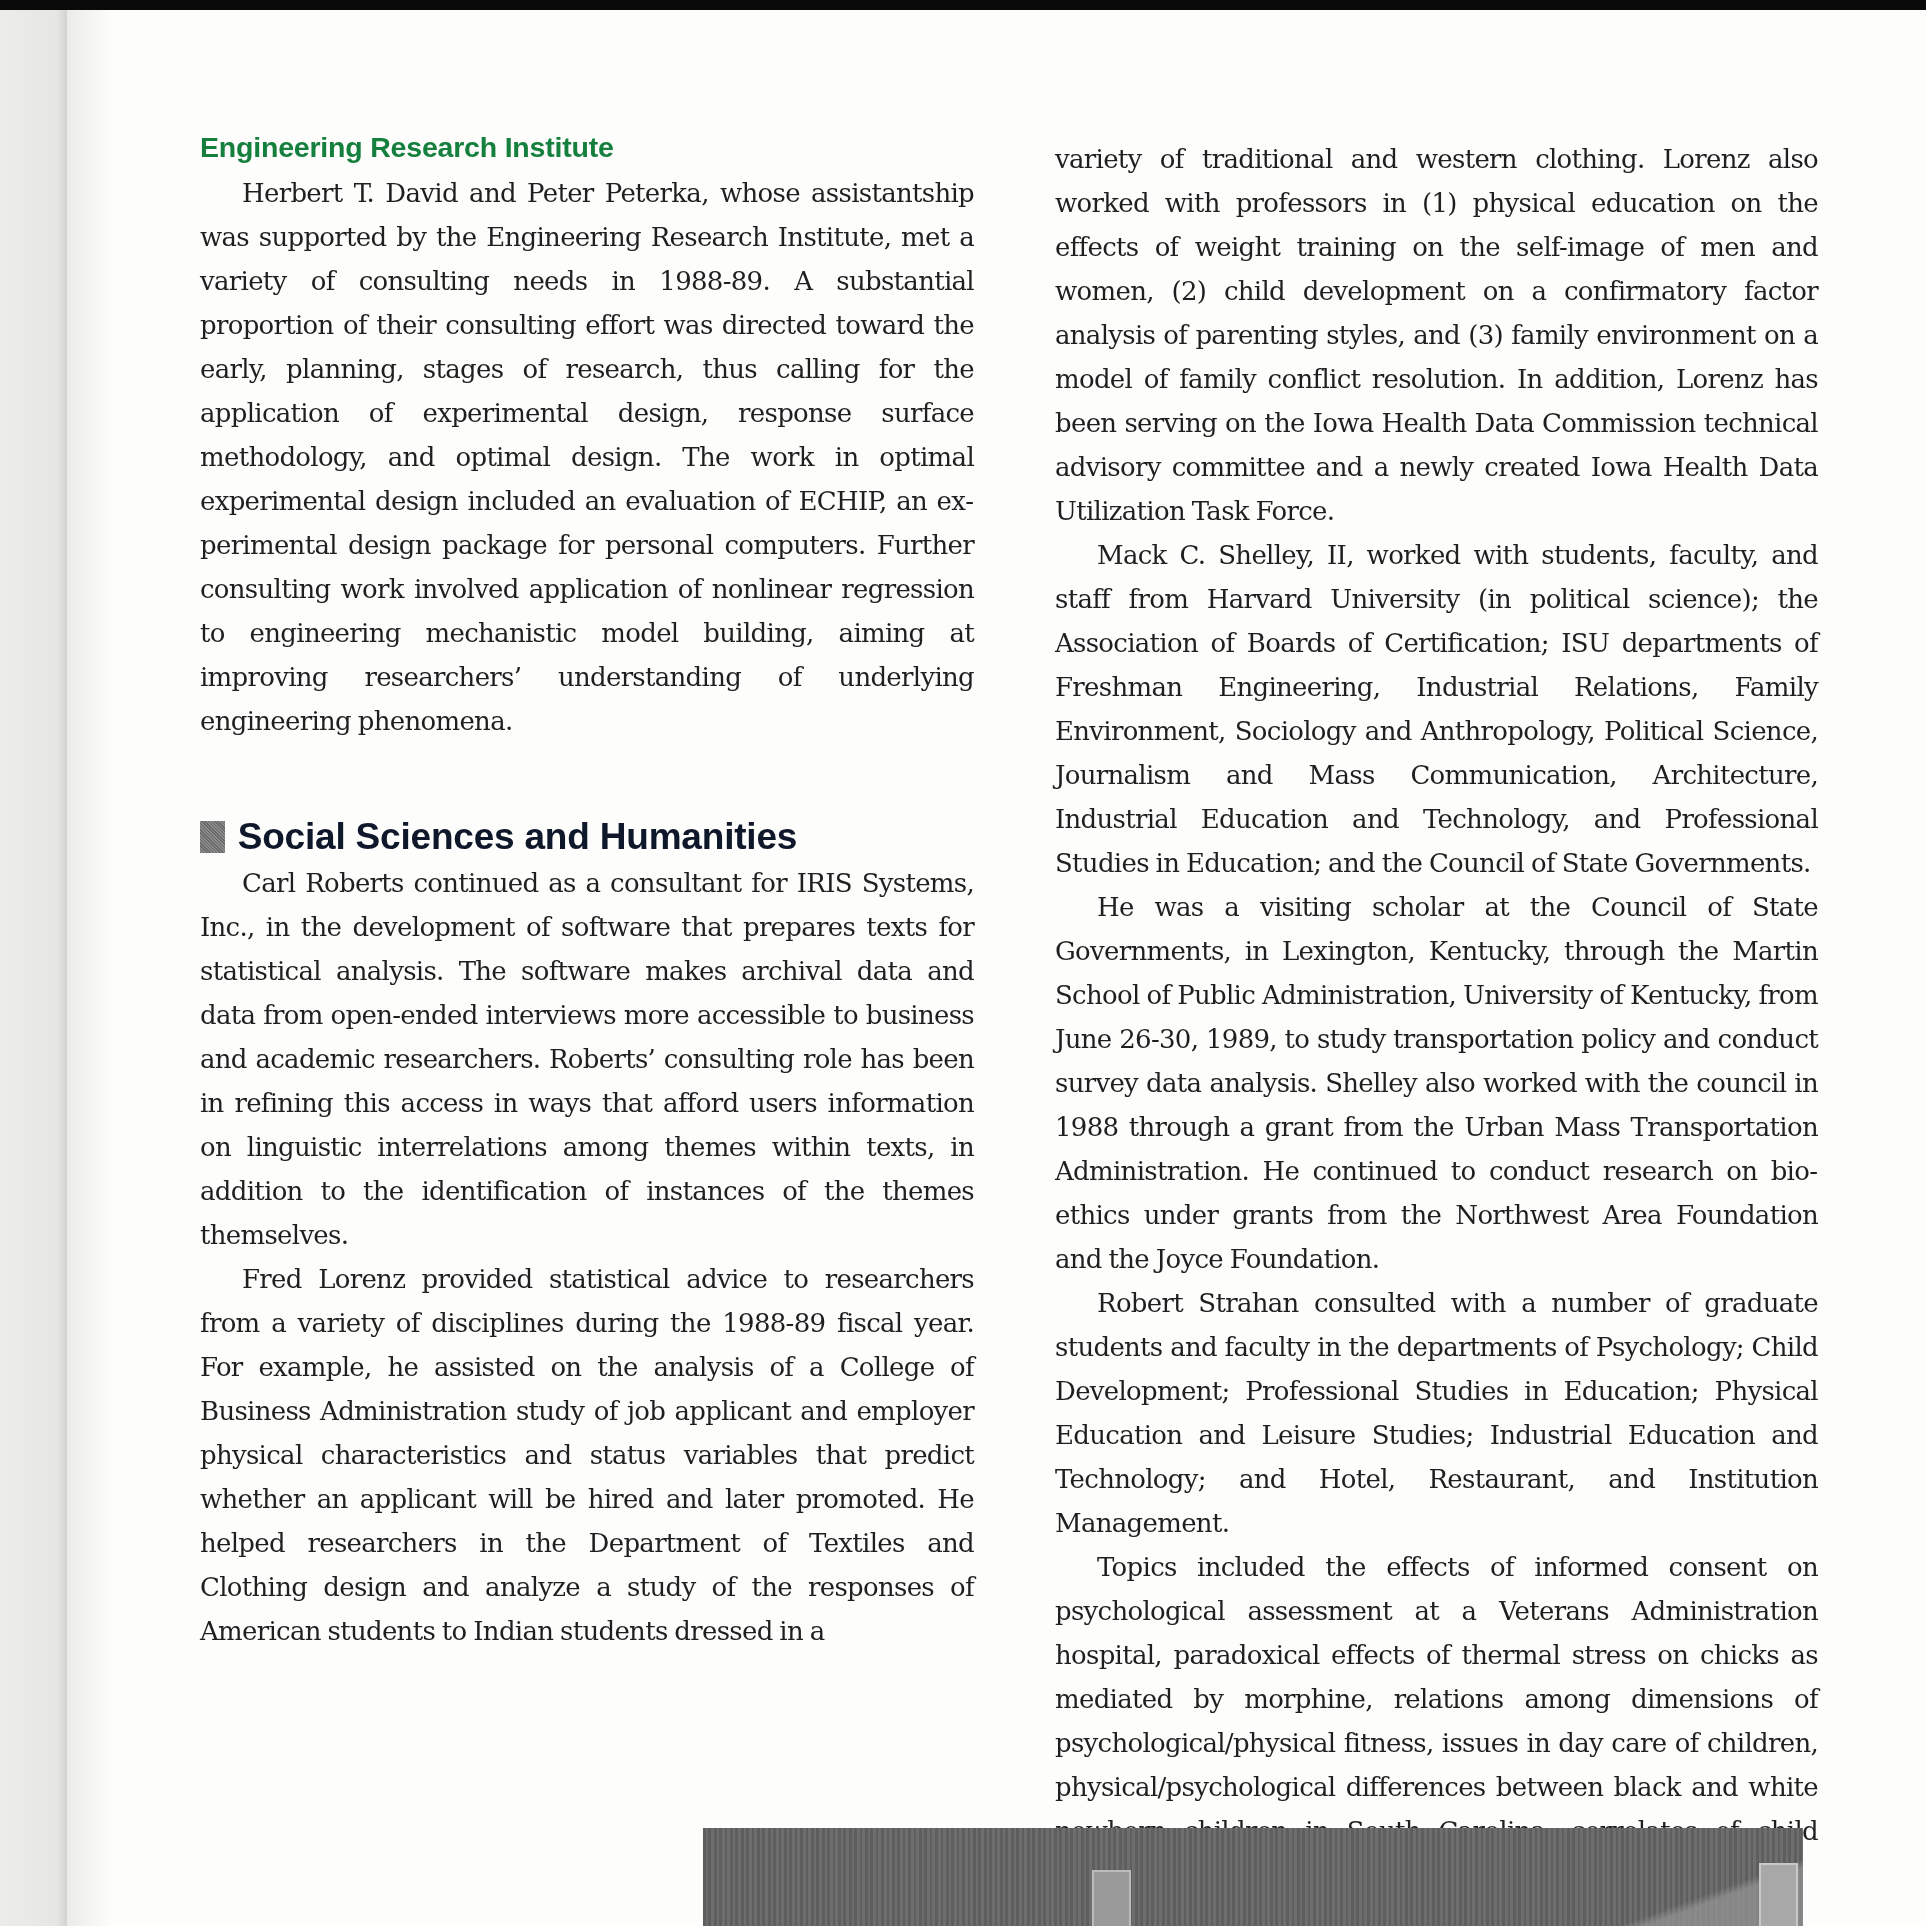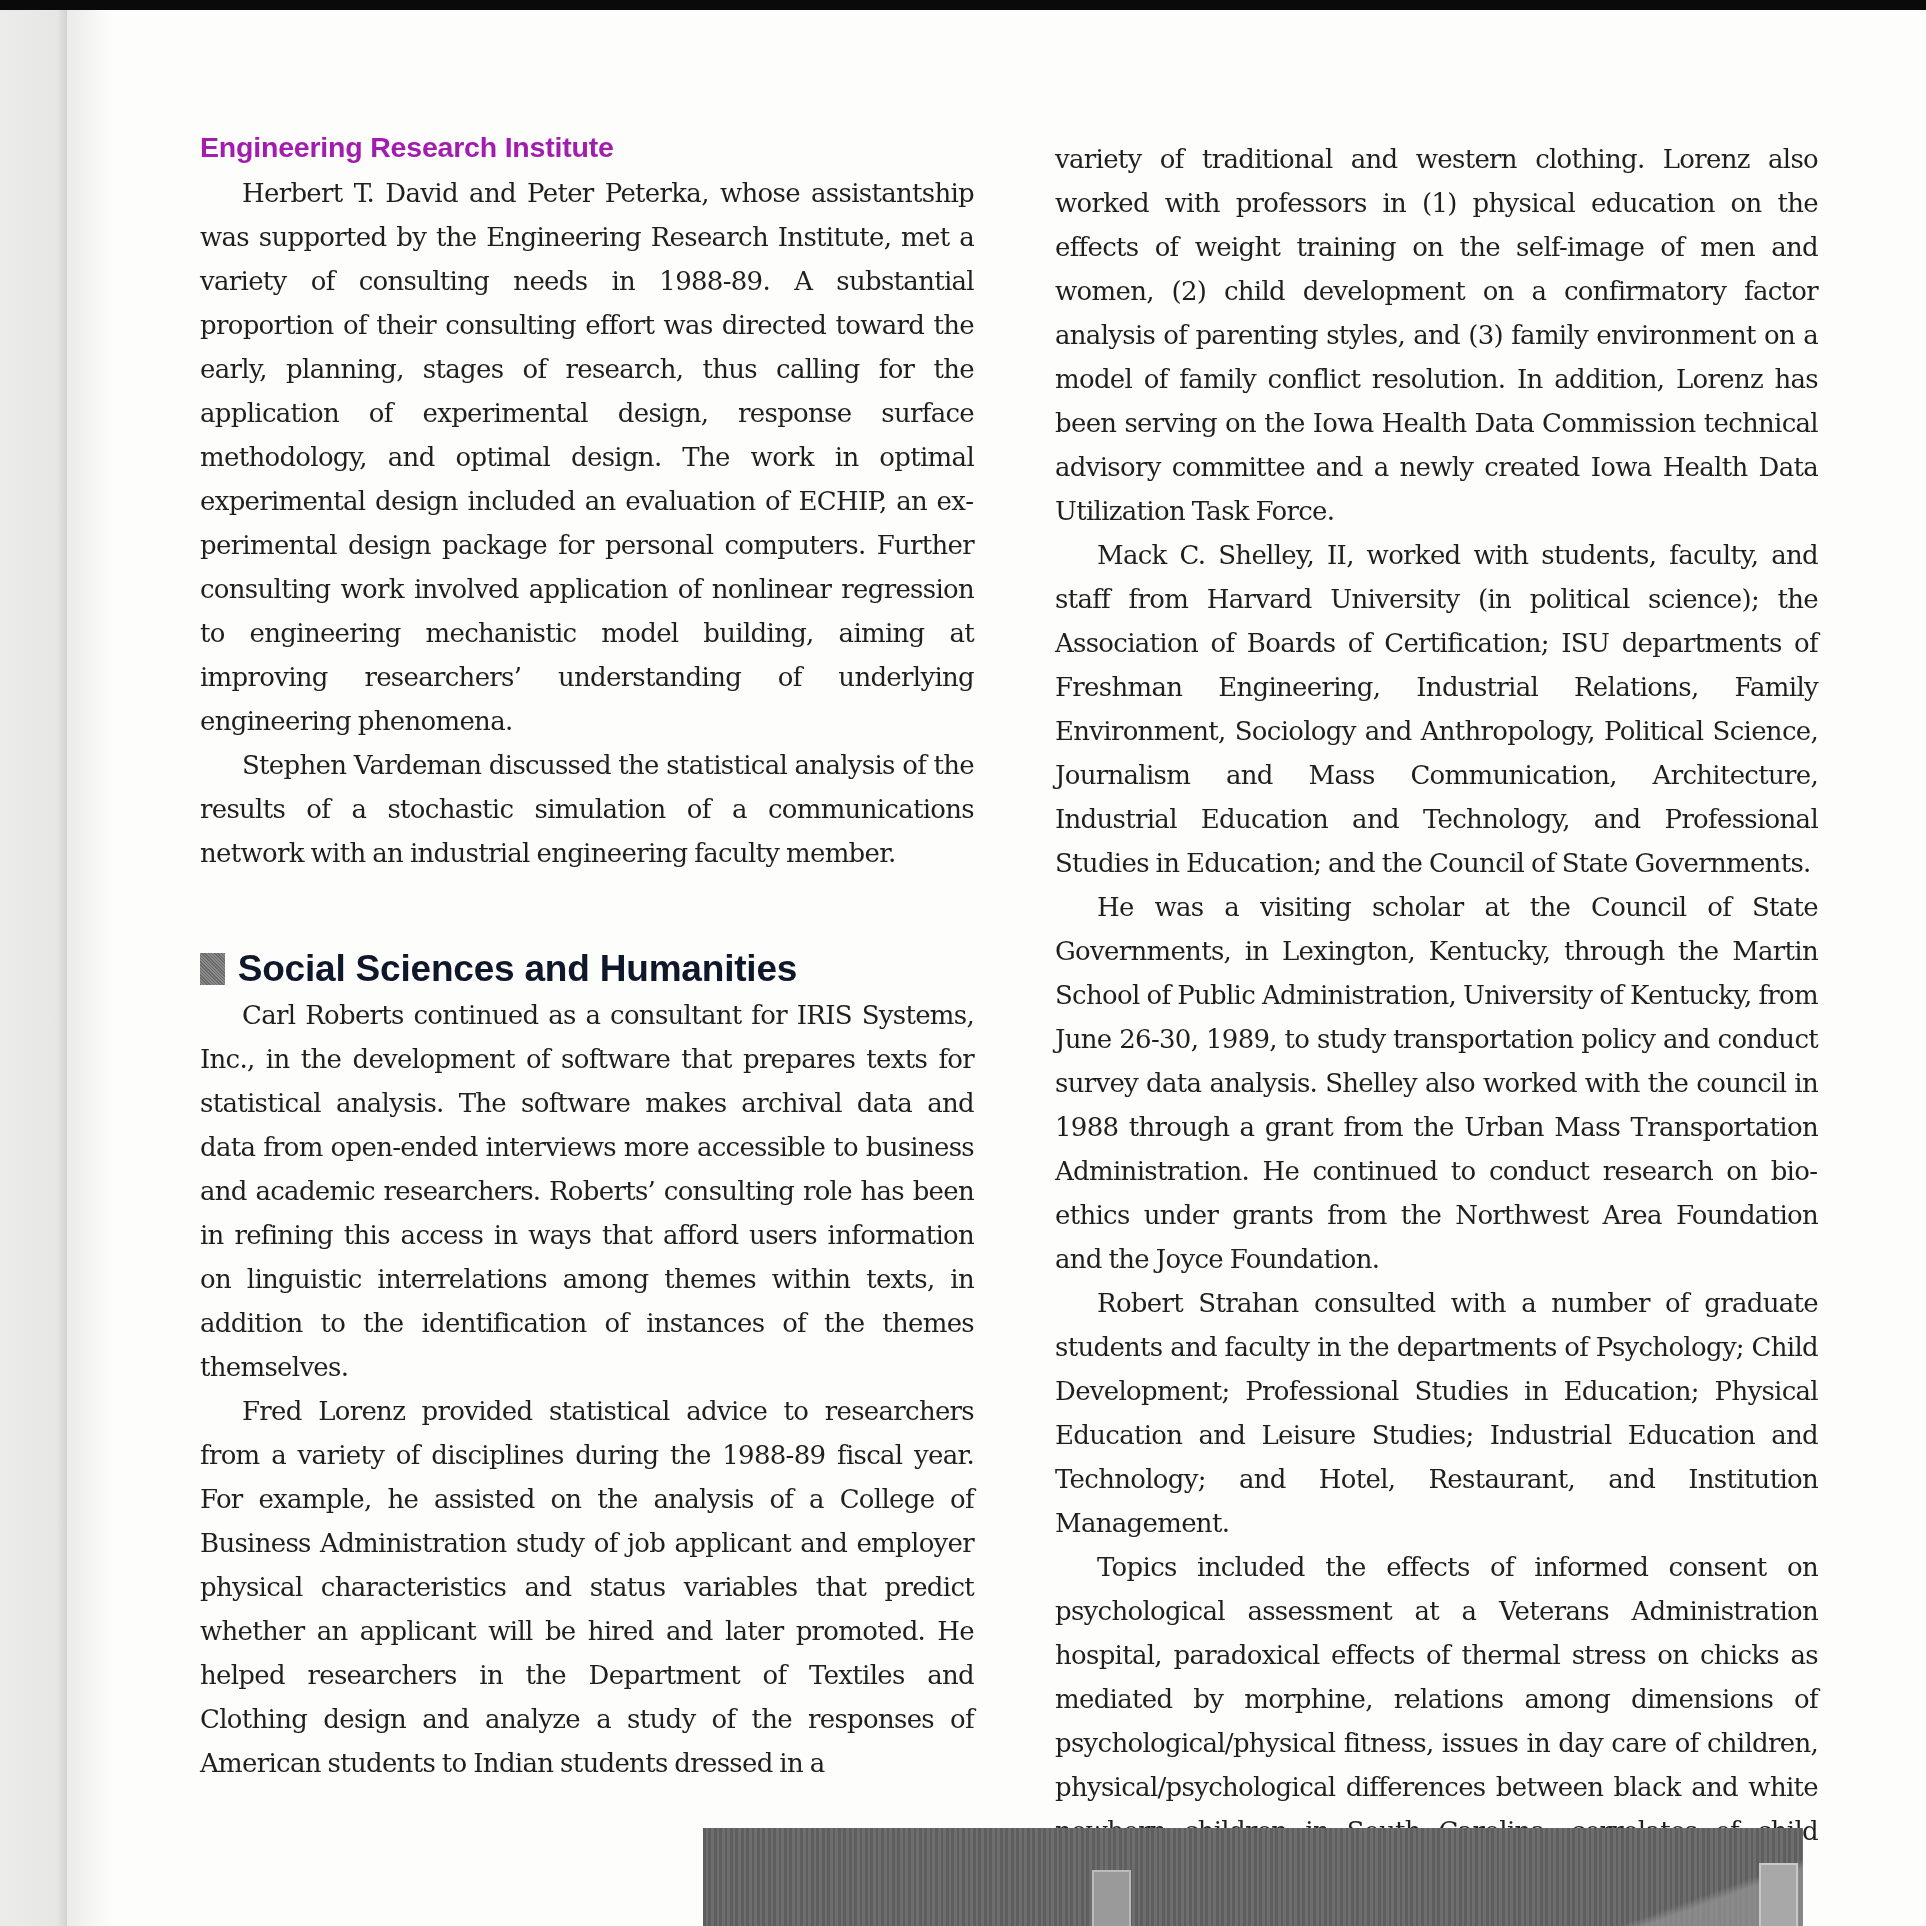--- a/index.html
+++ b/index.html
@@ -5,21 +5,21 @@
   html, body { margin:0; padding:0; }
   body { width:1965px; height:2542px; position:relative; overflow:hidden; background:#fdfdfc; }
   .topbar { position:absolute; left:0; top:0; width:1965px; height:10px; background:#0a0a0a; }
   .gutter { position:absolute; left:0; top:10px; width:67px; height:2532px;
     background:linear-gradient(to right,#ececea 0%,#e6e6e4 85%,#d2d2d0 100%); }
   .gutter-shade { position:absolute; left:67px; top:10px; width:46px; height:2532px;
     background:linear-gradient(to right,#ebebea,#fdfdfc); }
   .col { position:absolute; font-family:"DejaVu Serif", "Liberation Serif", serif; color:#1f1f1f; }
   .col-left { left:200px; top:131px; width:774px; }
   .col-right { left:1055px; top:137px; width:763px; }
-  .h-sub { font-family:"Liberation Sans", sans-serif; font-weight:bold; font-size:28.5px; color:#a21caf;
+  .h-sub { font-family:"Liberation Sans", sans-serif; font-weight:bold; font-size:28.5px; color:#15803d;
     margin:0 0 7px 0; letter-spacing:-0.2px; }
   .h-sec { font-family:"Liberation Sans", sans-serif; font-weight:bold; font-size:37px; color:#0f172a;
     margin:73px 0 3.1px 0; display:flex; align-items:center; letter-spacing:-0.2px; }
   .sq { display:inline-block; width:25.4px; height:32px; margin-right:12.3px;
     background:repeating-linear-gradient(45deg,#6a6a6a 0 1.2px,#8a8a8a 1.2px 2.3px); }
   p { margin:0; font-size:26px; line-height:44px; text-align:justify; text-indent:42px;
     hyphens:manual; letter-spacing:-0.7px; word-spacing:-0.8px; }
   p.noindent { text-indent:0; }
   .photo { position:absolute; left:703px; top:1828px; width:1100px; height:558px;
     background:
@@ -38,21 +38,20 @@
 </head>
 <body>
 
 <div class="topbar"></div>
 <div class="gutter"></div>
 <div class="gutter-shade"></div>
 
 <div class="col col-left">
   <div class="h-sub">Engineering Research Institute</div>
   <p>Herbert T. David and Peter Peterka, whose as­sistantship was supported by the Engineering Research Institute, met a variety of consulting needs in 1988-89. A substantial proportion of their consult­ing effort was directed toward the early, planning, stages of research, thus calling for the application of experimental design, response surface methodology, and optimal design. The work in optimal experimen­tal design included an evaluation of ECHIP, an ex­perimental design package for personal computers. Further consulting work involved application of non­linear regression to engineering mechanistic model building, aiming at improving researchers’ under­standing of underlying engineering phenomena.</p>
-  <p>Stephen Vardeman discussed the statistical anal­ysis of the results of a stochastic simulation of a communications network with an industrial en­gineering faculty member.</p>
 
   <div class="h-sec">
     <span class="sq"></span>
     <span>Social Sciences and Humanities</span>
   </div>
   <p>Carl Roberts continued as a consultant for IRIS Systems, Inc., in the development of software that prepares texts for statistical analysis. The software makes archival data and data from open-ended inter­views more accessible to business and academic re­searchers. Roberts’ consulting role has been in refining this access in ways that afford users informa­tion on linguistic interrelations among themes within texts, in addition to the identification of in­stances of the themes themselves.</p>
   <p>Fred Lorenz provided statistical advice to re­searchers from a variety of disciplines during the 1988-89 fiscal year. For example, he assisted on the analysis of a College of Business Administration study of job applicant and employer physical charac­teristics and status variables that predict whether an applicant will be hired and later promoted. He helped researchers in the Department of Textiles and Clothing design and analyze a study of the responses of American students to Indian students dressed in a</p>
 </div>
 
 <div class="col col-right">

